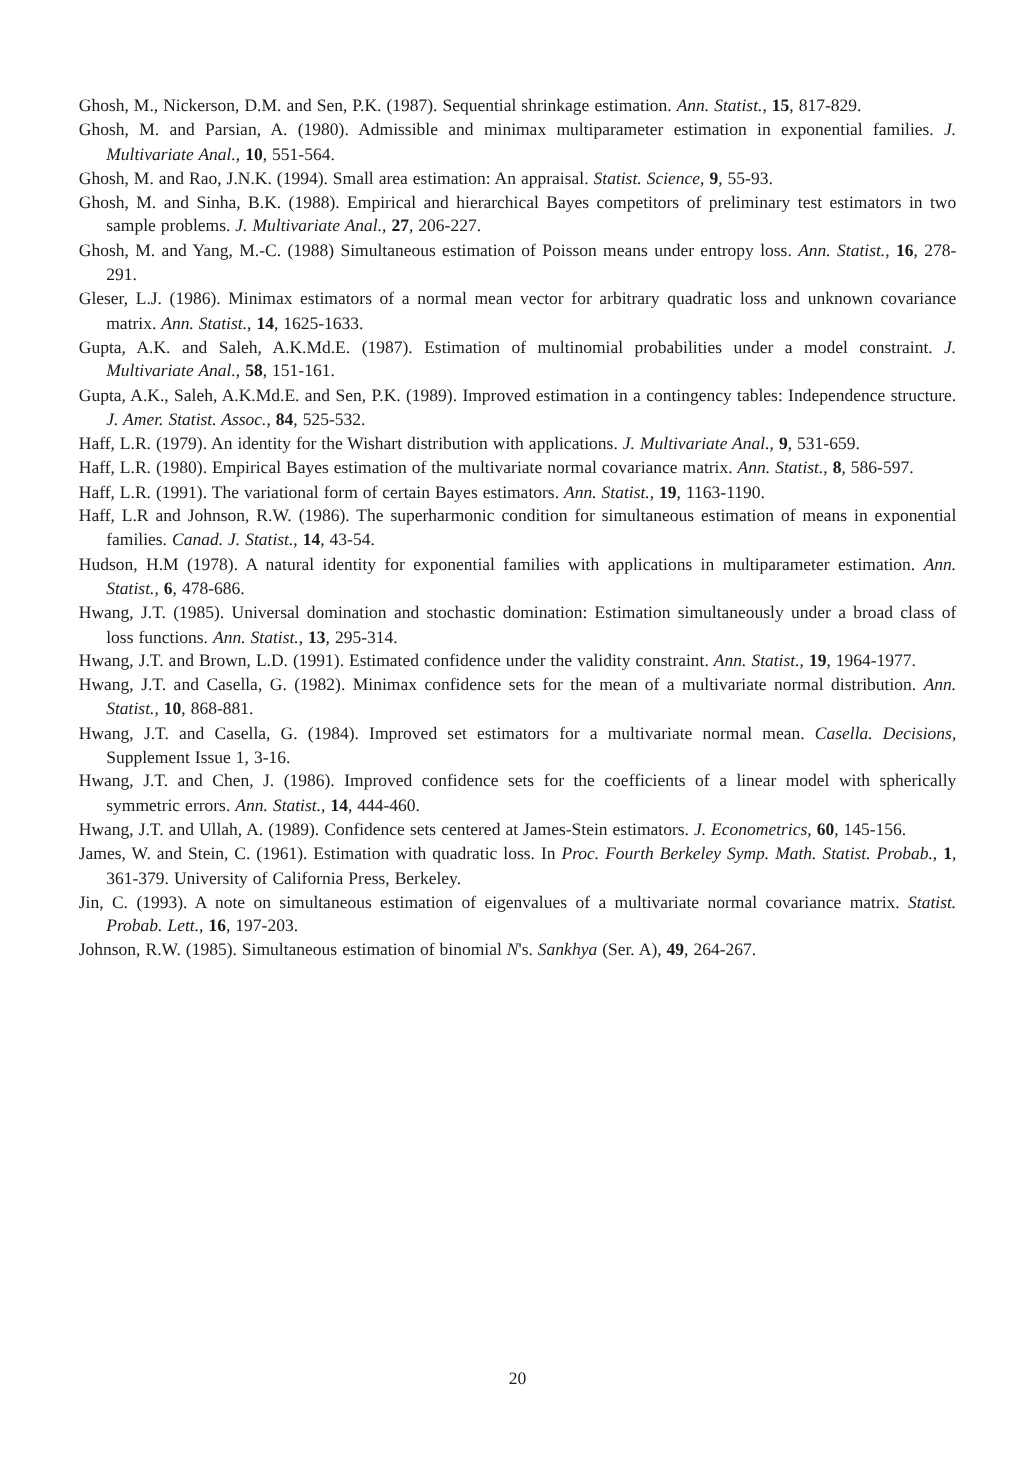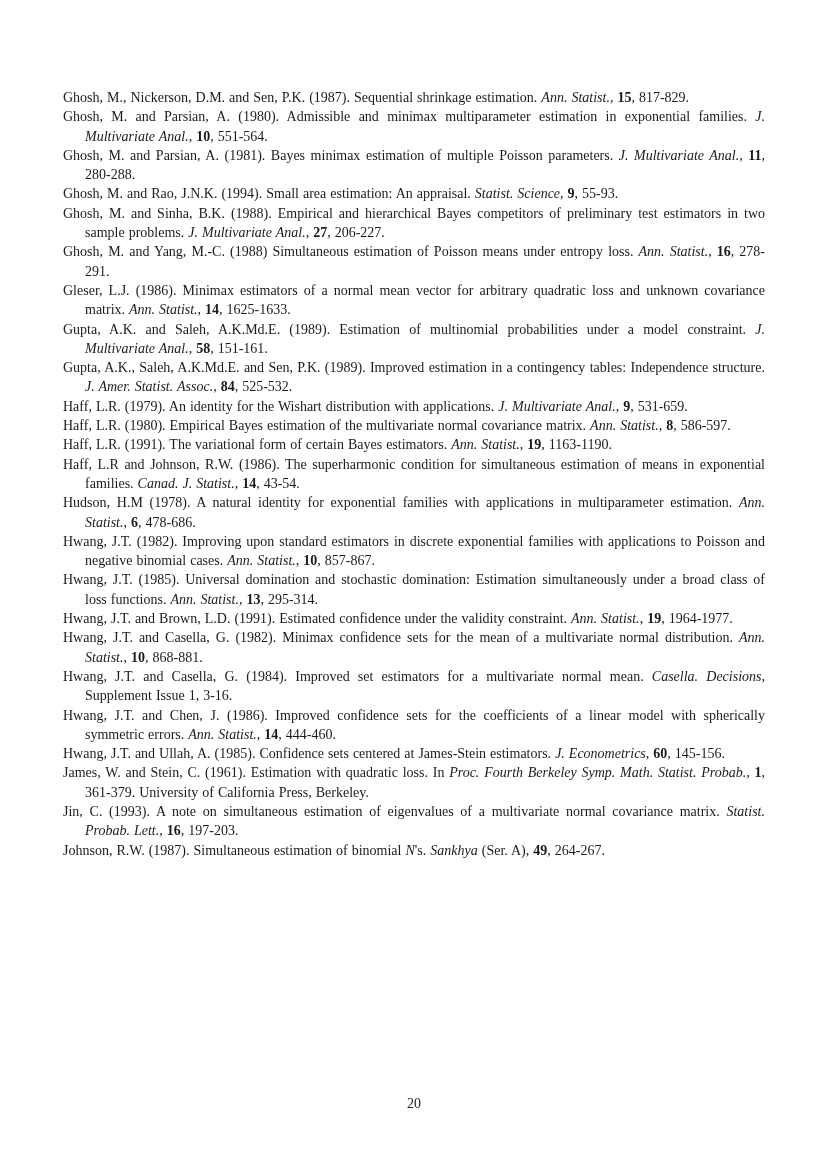--- a/index.html
+++ b/index.html
@@ -10,21 +10,21 @@
     color: #1b1b1b;
   }
   .page {
     position: relative;
     width: 827px; height: 1170px;
     background: #ffffff;
     overflow: hidden;
   }
   .refs {
     position: absolute;
-    left: 63px; top: 88px;
+    left: 63px; top: 76px;
     width: 702px;
   }
   p.ref {
     margin: 0;
     padding-left: 22px;
     text-indent: -22px;
     text-align: justify;
     font-size: 14px;
     line-height: 19.3px;
     word-spacing: 0.5px;
@@ -39,37 +39,35 @@
     font-size: 14px;
   }
 </style>
 </head>
 <body>
 
 <div class="page">
   <div class="refs">
       <p class="ref"><span>Ghosh, M., Nickerson, D.M. and Sen, P.K. (1987). Sequential shrinkage estimation. </span><span class="it">Ann. Statist.</span><span>, </span><span class="bf">15</span><span>, 817-829.</span></p>
       <p class="ref"><span>Ghosh, M. and Parsian, A. (1980). Admissible and minimax multiparameter estimation in exponential families. </span><span class="it">J. Multivariate Anal.</span><span>, </span><span class="bf">10</span><span>, 551-564.</span></p>
-      <p class="ref"><span>Ghosh, M. and Parsian, A. (1981). Bayes minimax estimation of multiple Poisson parameters. </span><span class="it">J. Multivariate Anal.</span><span>, </span><span class="bf">11</span><span>, 280-288.</span></p>
       <p class="ref"><span>Ghosh, M. and Rao, J.N.K. (1994). Small area estimation: An appraisal. </span><span class="it">Statist. Science</span><span>, </span><span class="bf">9</span><span>, 55-93.</span></p>
       <p class="ref"><span>Ghosh, M. and Sinha, B.K. (1988). Empirical and hierarchical Bayes competitors of preliminary test estimators in two sample problems. </span><span class="it">J. Multivariate Anal.</span><span>, </span><span class="bf">27</span><span>, 206-227.</span></p>
       <p class="ref"><span>Ghosh, M. and Yang, M.-C. (1988) Simultaneous estimation of Poisson means under entropy loss. </span><span class="it">Ann. Statist.</span><span>, </span><span class="bf">16</span><span>, 278-291.</span></p>
       <p class="ref"><span>Gleser, L.J. (1986). Minimax estimators of a normal mean vector for arbitrary quadratic loss and unknown covariance matrix. </span><span class="it">Ann. Statist.</span><span>, </span><span class="bf">14</span><span>, 1625-1633.</span></p>
-      <p class="ref"><span>Gupta, A.K. and Saleh, A.K.Md.E. (1989). Estimation of multinomial probabilities under a model constraint. </span><span class="it">J. Multivariate Anal.</span><span>, </span><span class="bf">58</span><span>, 151-161.</span></p>
+      <p class="ref"><span>Gupta, A.K. and Saleh, A.K.Md.E. (1987). Estimation of multinomial probabilities under a model constraint. </span><span class="it">J. Multivariate Anal.</span><span>, </span><span class="bf">58</span><span>, 151-161.</span></p>
       <p class="ref"><span>Gupta, A.K., Saleh, A.K.Md.E. and Sen, P.K. (1989). Improved estimation in a contingency tables: Independence structure. </span><span class="it">J. Amer. Statist. Assoc.</span><span>, </span><span class="bf">84</span><span>, 525-532.</span></p>
       <p class="ref"><span>Haff, L.R. (1979). An identity for the Wishart distribution with applications. </span><span class="it">J. Multivariate Anal.</span><span>, </span><span class="bf">9</span><span>, 531-659.</span></p>
       <p class="ref"><span>Haff, L.R. (1980). Empirical Bayes estimation of the multivariate normal covariance matrix. </span><span class="it">Ann. Statist.</span><span>, </span><span class="bf">8</span><span>, 586-597.</span></p>
       <p class="ref"><span>Haff, L.R. (1991). The variational form of certain Bayes estimators. </span><span class="it">Ann. Statist.</span><span>, </span><span class="bf">19</span><span>, 1163-1190.</span></p>
       <p class="ref"><span>Haff, L.R and Johnson, R.W. (1986). The superharmonic condition for simultaneous estimation of means in exponential families. </span><span class="it">Canad. J. Statist.</span><span>, </span><span class="bf">14</span><span>, 43-54.</span></p>
       <p class="ref"><span>Hudson, H.M (1978). A natural identity for exponential families with applications in multiparameter estimation. </span><span class="it">Ann. Statist.</span><span>, </span><span class="bf">6</span><span>, 478-686.</span></p>
-      <p class="ref"><span>Hwang, J.T. (1982). Improving upon standard estimators in discrete exponential families with applications to Poisson and negative binomial cases. </span><span class="it">Ann. Statist.</span><span>, </span><span class="bf">10</span><span>, 857-867.</span></p>
       <p class="ref"><span>Hwang, J.T. (1985). Universal domination and stochastic domination: Estimation simultaneously under a broad class of loss functions. </span><span class="it">Ann. Statist.</span><span>, </span><span class="bf">13</span><span>, 295-314.</span></p>
       <p class="ref"><span>Hwang, J.T. and Brown, L.D. (1991). Estimated confidence under the validity constraint. </span><span class="it">Ann. Statist.</span><span>, </span><span class="bf">19</span><span>, 1964-1977.</span></p>
       <p class="ref"><span>Hwang, J.T. and Casella, G. (1982). Minimax confidence sets for the mean of a multivariate normal distribution. </span><span class="it">Ann. Statist.</span><span>, </span><span class="bf">10</span><span>, 868-881.</span></p>
       <p class="ref"><span>Hwang, J.T. and Casella, G. (1984). Improved set estimators for a multivariate normal mean. </span><span class="it">Casella. Decisions</span><span>, Supplement Issue 1, 3-16.</span></p>
       <p class="ref"><span>Hwang, J.T. and Chen, J. (1986). Improved confidence sets for the coefficients of a linear model with spherically symmetric errors. </span><span class="it">Ann. Statist.</span><span>, </span><span class="bf">14</span><span>, 444-460.</span></p>
-      <p class="ref"><span>Hwang, J.T. and Ullah, A. (1985). Confidence sets centered at James-Stein estimators. </span><span class="it">J. Econometrics</span><span>, </span><span class="bf">60</span><span>, 145-156.</span></p>
+      <p class="ref"><span>Hwang, J.T. and Ullah, A. (1989). Confidence sets centered at James-Stein estimators. </span><span class="it">J. Econometrics</span><span>, </span><span class="bf">60</span><span>, 145-156.</span></p>
       <p class="ref"><span>James, W. and Stein, C. (1961). Estimation with quadratic loss. In </span><span class="it">Proc. Fourth Berkeley Symp. Math. Statist. Probab.</span><span>, </span><span class="bf">1</span><span>, 361-379. University of California Press, Berkeley.</span></p>
       <p class="ref"><span>Jin, C. (1993). A note on simultaneous estimation of eigenvalues of a multivariate normal covariance matrix. </span><span class="it">Statist. Probab. Lett.</span><span>, </span><span class="bf">16</span><span>, 197-203.</span></p>
-      <p class="ref"><span>Johnson, R.W. (1987). Simultaneous estimation of binomial </span><span class="it">N</span><span>'s. </span><span class="it">Sankhya</span><span> (Ser. A), </span><span class="bf">49</span><span>, 264-267.</span></p>
+      <p class="ref"><span>Johnson, R.W. (1985). Simultaneous estimation of binomial </span><span class="it">N</span><span>'s. </span><span class="it">Sankhya</span><span> (Ser. A), </span><span class="bf">49</span><span>, 264-267.</span></p>
     </div>
   <div class="pageno">20</div>
 </div>
 
 </body></html>

